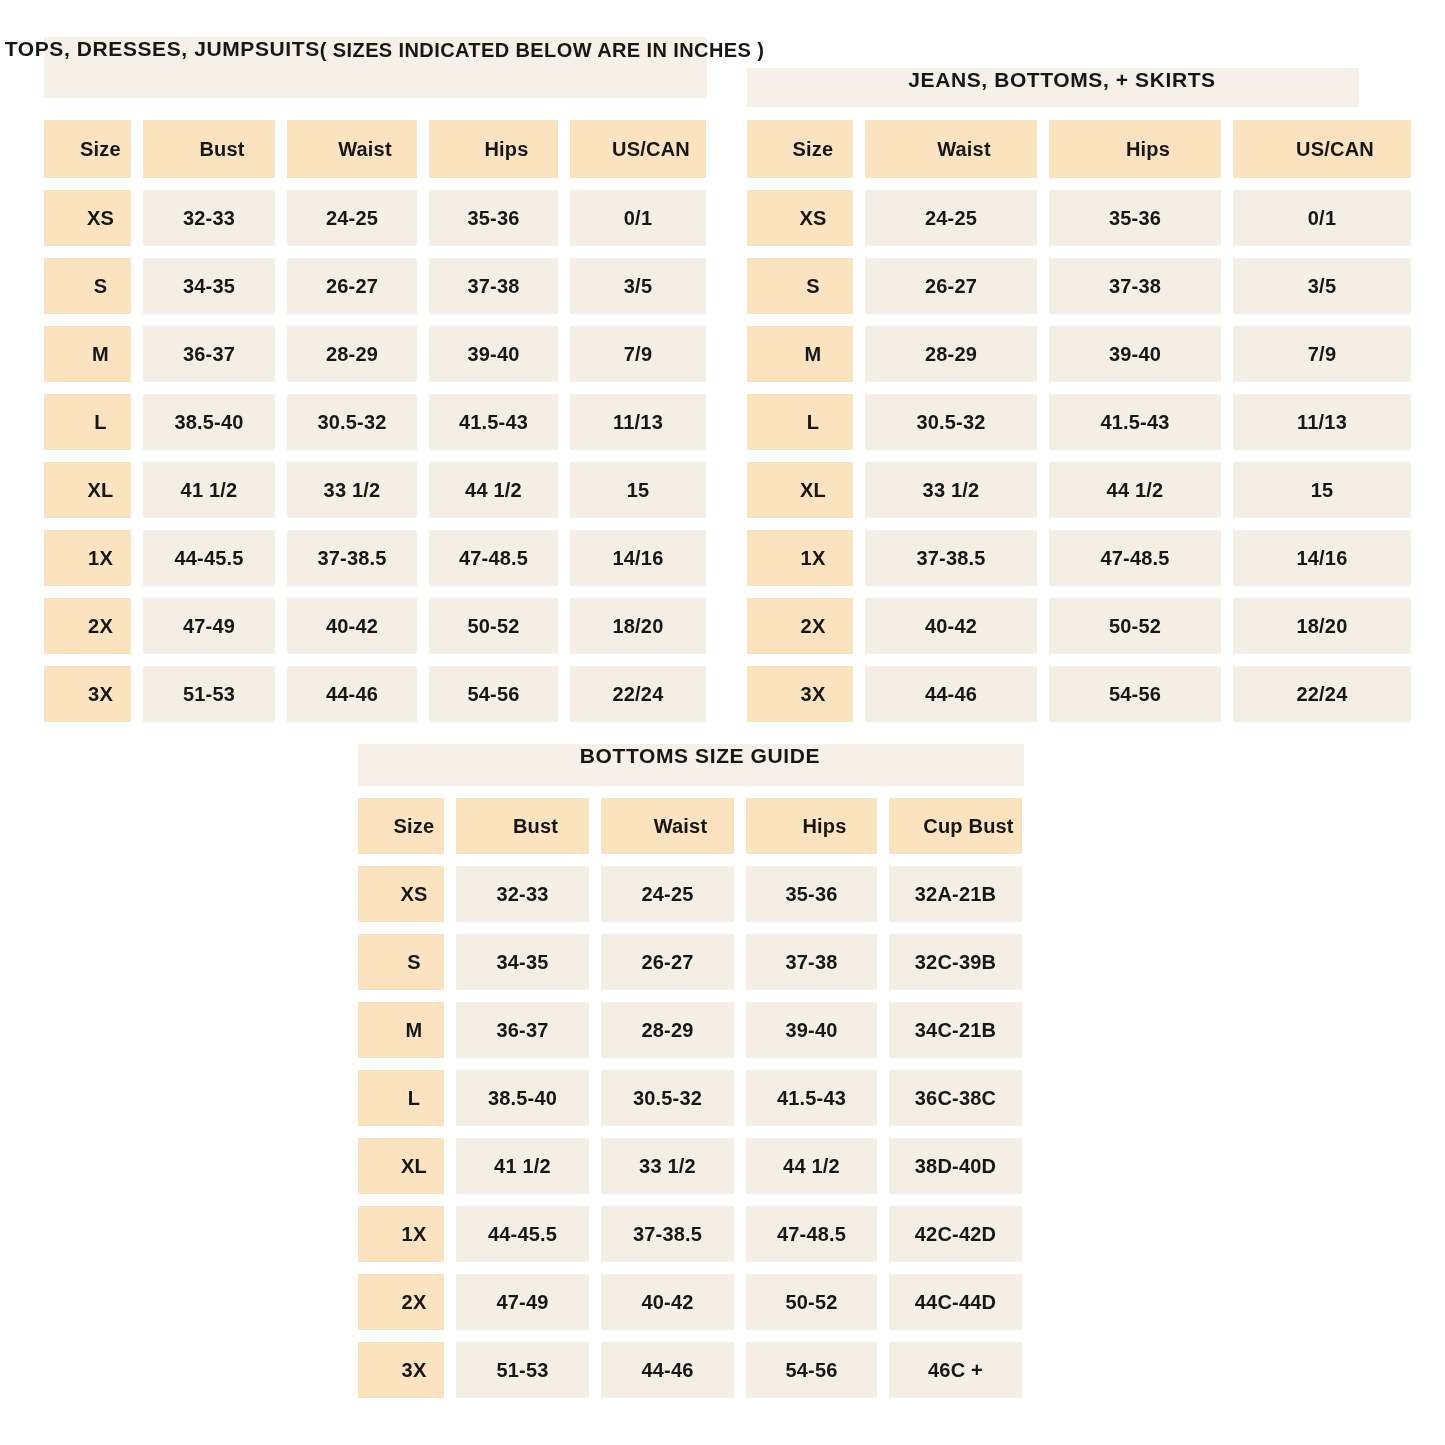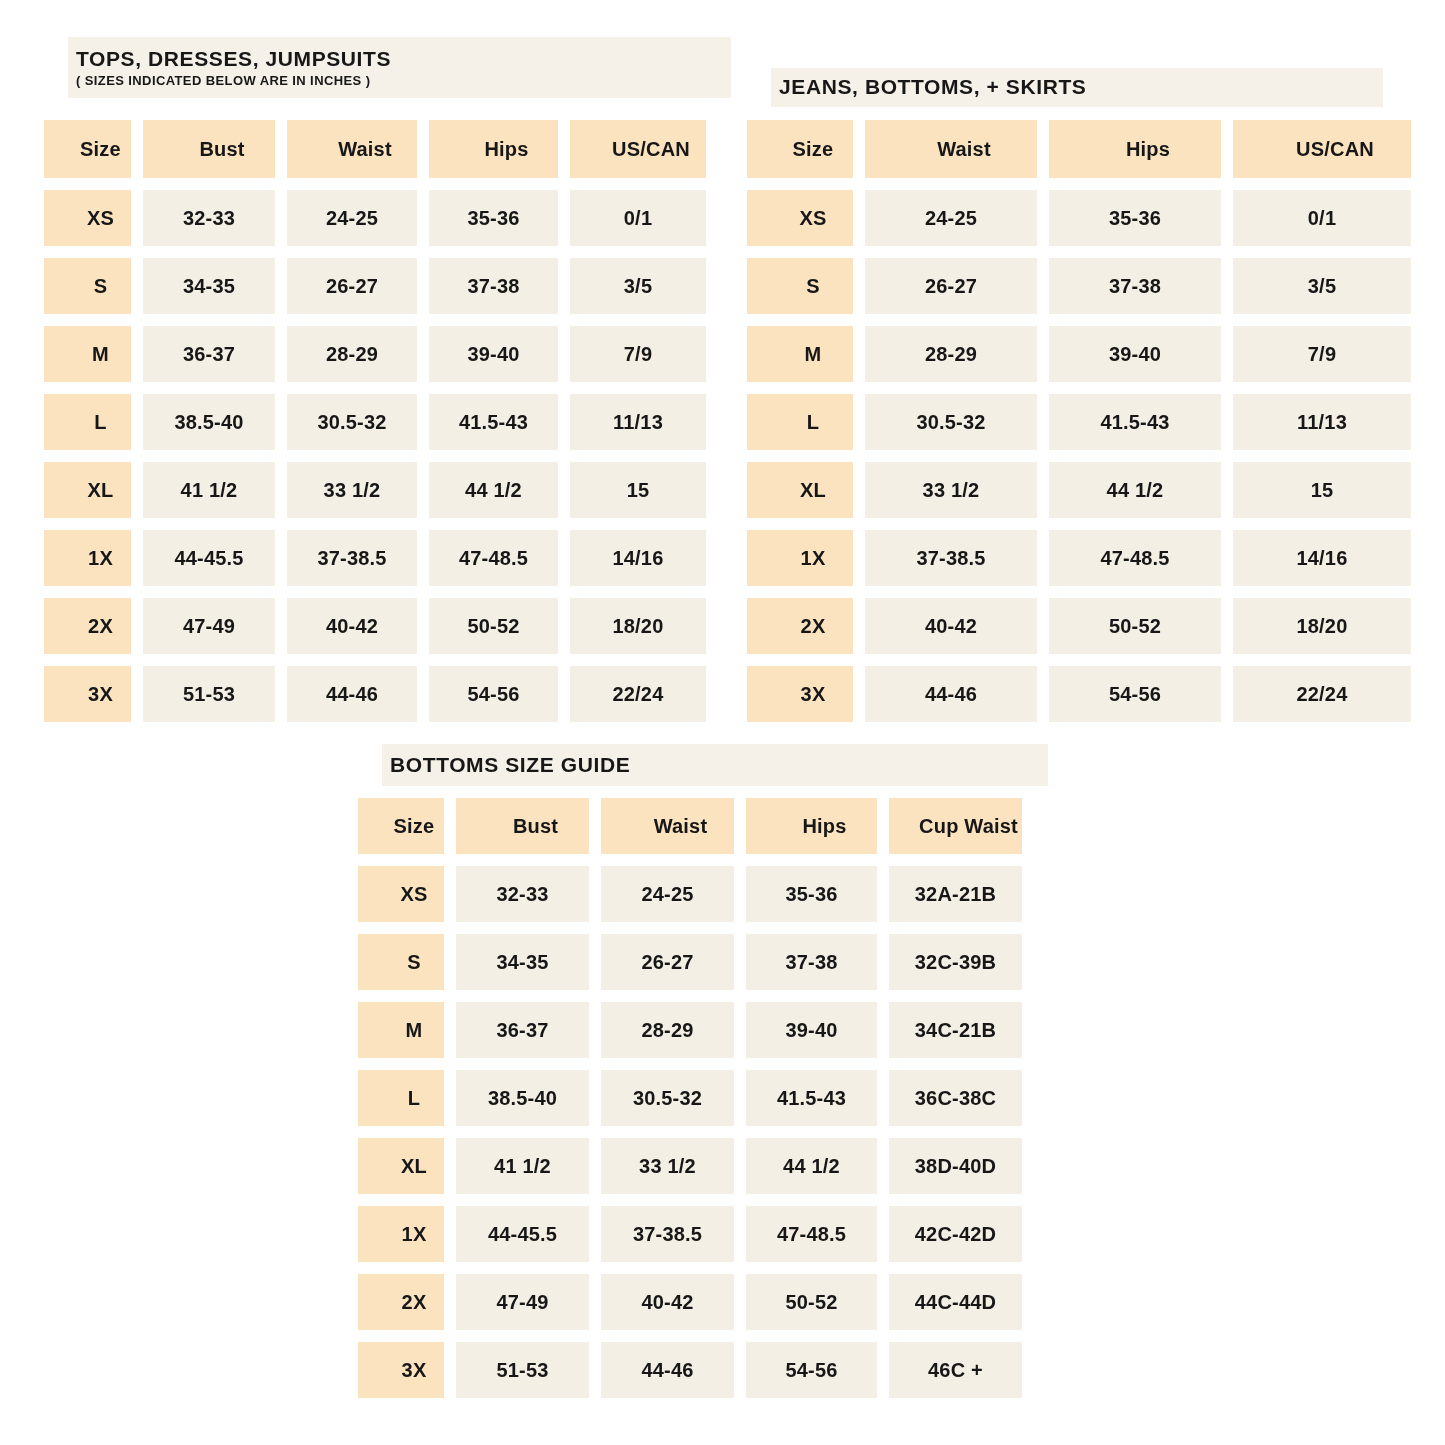--- a/index.html
+++ b/index.html
@@ -17,28 +17,28 @@
     -webkit-font-smoothing:antialiased;
   }
   .canvas{position:relative;width:1445px;height:1445px;overflow:hidden;background:#ffffff;}
   .table-block{position:absolute;}
   #table-tops{left:44px;top:37px;width:663px;}
   #table-bottoms{left:747px;top:68px;width:612px;}
   #table-lingerie{left:358px;top:744px;width:666px;}
 
   .banner{
     background:var(--banner);
-    display:flex;flex-direction:column;justify-content:center;
-    padding-left:8px;box-sizing:border-box;width:100%;margin-left:24px;
+    display:flex;justify-content:center;
+    padding-left:18px;box-sizing:border-box;width:100%;
   }
   #table-tops .banner{height:61px;margin-bottom:22px;}
   #table-bottoms .banner{height:39px;margin-bottom:13px;}
   #table-lingerie .banner{height:42px;margin-bottom:12px;}
   .banner-title{font-size:21px;letter-spacing:0.6px;line-height:1.15;white-space:nowrap;}
-  .banner-subtitle{font-size:13px;letter-spacing:0.4px;margin-top:2px;white-space:nowrap;}
+  .banner-subtitle{font-size:20px;letter-spacing:0.4px;margin-top:2px;white-space:nowrap;}
 
   .grid{display:grid;column-gap:12px;row-gap:12px;}
   .grid-tops{grid-template-columns:87px 132px 130px 129px 136px;grid-template-rows:58px repeat(8,56px);}
   .grid-bottoms{grid-template-columns:106px 172px 172px 178px;grid-template-rows:58px repeat(8,56px);}
   .grid-lingerie{grid-template-columns:86px 133px 133px 131px 133px;grid-template-rows:56px repeat(8,56px);}
 
   .cell{
     display:flex;align-items:center;justify-content:center;
     font-size:20px;letter-spacing:0.2px;
     background:var(--data);
@@ -151,21 +151,21 @@
 
   <section class="table-block" id="table-lingerie">
     <header class="banner">
       <div class="banner-title">BOTTOMS SIZE GUIDE</div>
     </header>
     <div class="grid grid-lingerie">
         <div class="cell head">Size</div>
         <div class="cell head">Bust</div>
         <div class="cell head">Waist</div>
         <div class="cell head">Hips</div>
-        <div class="cell head">Cup Waist</div>
+        <div class="cell head">Cup Bust</div>
         <div class="cell size">XS</div>
         <div class="cell val">32-33</div>
         <div class="cell val">24-25</div>
         <div class="cell val">35-36</div>
         <div class="cell val">32A-21B</div>
         <div class="cell size">S</div>
         <div class="cell val">34-35</div>
         <div class="cell val">26-27</div>
         <div class="cell val">37-38</div>
         <div class="cell val">32C-39B</div>

